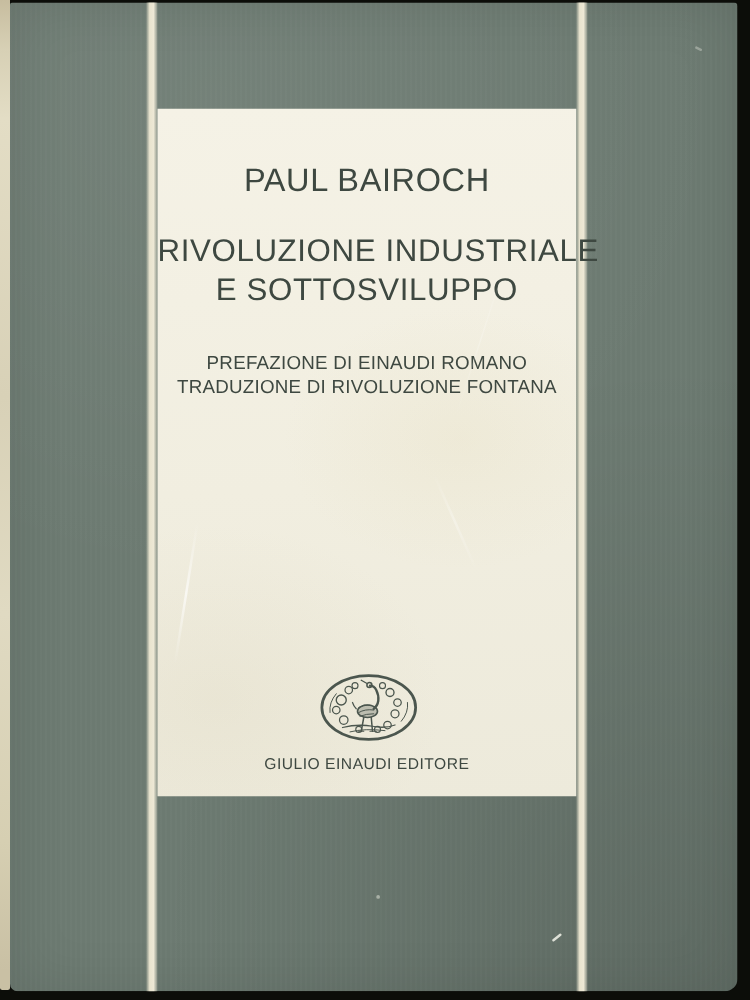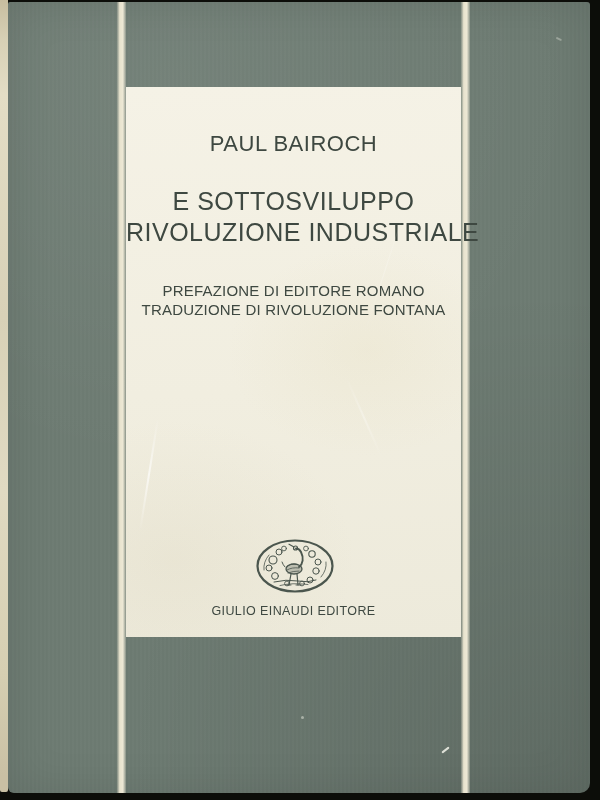--- a/index.html
+++ b/index.html
@@ -34,21 +34,21 @@
   .stripe-right{left:461px;}
   
   .panel{
     position:absolute;left:126px;top:87px;width:335px;height:550px;
     background:
       radial-gradient(200px 150px at 72% 48%, rgba(222,212,172,0.18), transparent 70%),
       radial-gradient(260px 200px at 14% 86%, rgba(206,197,166,0.16), transparent 70%),
       linear-gradient(178deg,#f5f2e6,#f1eee0 55%,#edeadb);
   }
   .panel .txt{position:absolute;left:0;width:100%;text-align:center;color:#3e4841;}
-  .author{top:42px;font-size:22px;line-height:30px;letter-spacing:0.5px;}
+  .author{top:42px;font-size:26px;line-height:30px;letter-spacing:0.5px;}
   .title{top:99px;font-size:25px;line-height:31px;letter-spacing:0.5px;}
   .title div{white-space:nowrap;}
   .credits{top:194px;font-size:15px;line-height:19px;letter-spacing:0.2px;color:#434d46;}
   .publisher{top:517px;font-size:12.5px;line-height:14px;letter-spacing:0.4px;color:#414b44;}
   .logo{position:absolute;left:128px;top:451px;width:82px;height:56px;}
   
   .crease{position:absolute;background:linear-gradient(rgba(255,255,255,0),rgba(255,255,255,0.65),rgba(255,255,255,0));}
   .crease-a{left:22px;top:330px;width:2px;height:115px;transform:rotate(9deg);}
   .crease-b{left:237px;top:288px;width:2px;height:85px;transform:rotate(-24deg);opacity:.45;}
   .crease-c{left:258px;top:120px;width:1px;height:130px;transform:rotate(18deg);opacity:.35;}
@@ -67,26 +67,26 @@
   <div class="cover"></div>
 
   <div class="stripe stripe-left"></div>
   <div class="stripe stripe-right"></div>
 
   <div class="panel">
 
     <div class="txt author">PAUL BAIROCH</div>
 
     <div class="txt title">
+      <div>RIVOLUZIONE INDUSTRIALE</div>
       <div>E SOTTOSVILUPPO</div>
-      <div>RIVOLUZIONE INDUSTRIALE</div>
     </div>
 
     <div class="txt credits">
-      <div>PREFAZIONE DI EDITORE ROMANO</div>
+      <div>PREFAZIONE DI EINAUDI ROMANO</div>
       <div>TRADUZIONE DI RIVOLUZIONE FONTANA</div>
     </div>
 
     <svg class="logo" viewBox="0 0 82 56" xmlns="http://www.w3.org/2000/svg" aria-hidden="true">
       <g stroke="#4b564e" fill="none" stroke-linecap="round">
         <ellipse cx="41" cy="28" rx="37.5" ry="25.5" stroke-width="2.2"></ellipse>
         <path d="M10,32 Q9,24 15,17" stroke-width="0.8"></path>
         <path d="M72,24 Q73,32 67,39" stroke-width="0.8"></path>
         <circle cx="19" cy="22" r="4" stroke-width="1.1"></circle>
         <circle cx="25" cy="14" r="3" stroke-width="1"></circle>

